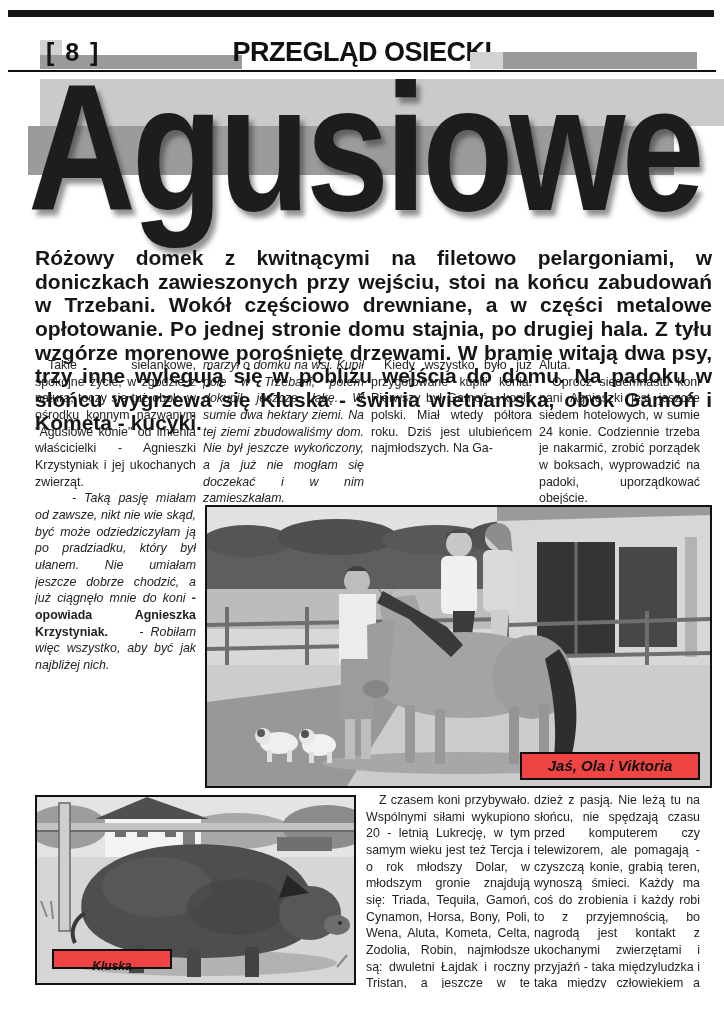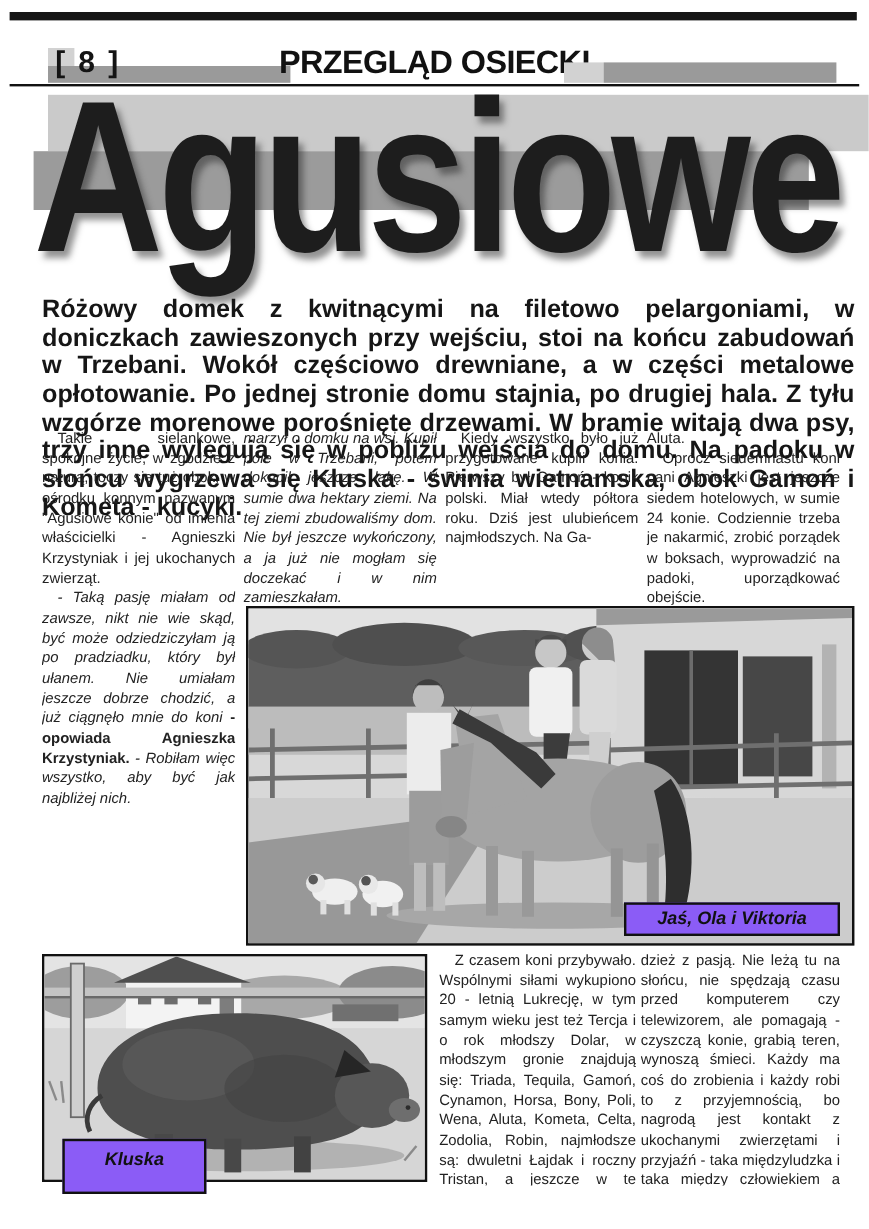--- a/index.html
+++ b/index.html
@@ -32,39 +32,39 @@
     left:35px;top:246px;width:677px;font-size:21px;line-height:1.125;
     font-weight:bold;text-align:justify;color:#161616;
   }
   
   .col{
     font-size:12.4px;line-height:1.345;text-align:justify;color:#222;
     overflow:hidden;
   }
   .col p{margin:0;text-indent:13px;}
   .col p.cont{text-indent:0;}
-  .it{font-style:italic;}
+  .it{font-style:italic;margin-left:24px;}
   .bd{font-weight:bold;font-style:normal;}
   .col1{left:35px;top:357px;width:161px;height:426px;}
   .col2{left:203px;top:357px;width:161px;height:147px;}
   .col3{left:371px;top:357px;width:161px;height:147px;}
   .col4{left:539px;top:357px;width:161px;height:147px;}
   .col5{left:366px;top:792px;width:164px;height:196px;}
   .col6{left:534px;top:792px;width:166px;height:196px;}
   
   .photo{border:2px solid #111;box-sizing:border-box;background:#d8d8d8;}
   .photo-horse{left:205px;top:505px;width:507px;height:283px;}
   .photo-pig{left:35px;top:795px;width:321px;height:190px;}
   .photo svg{display:block;width:100%;height:100%;}
   .caption{
-    background:#8b5cf6;border:2px solid #111;box-sizing:border-box;
+    background:#ef4444;border:2px solid #111;box-sizing:border-box;
     font-weight:bold;font-style:italic;text-align:center;color:#111;
   }
   .cap-horse{left:520px;top:752px;width:180px;height:28px;font-size:15px;line-height:24px;}
-  .cap-pig{left:52px;top:949px;width:120px;height:46px;font-size:15px;line-height:31px;}
+  .cap-pig{left:52px;top:949px;width:120px;height:20px;font-size:12px;line-height:31px;}
 </style>
 </head>
 <body>
 
 <div class="abs topbar"></div>
 <div class="abs hdr-sq-l"></div>
 <div class="abs hdr-bar-l"></div>
 <div class="abs pageno">[ 8 ]</div>
 <div class="abs masthead-wrap">
   <span class="masthead">PRZEGLĄD OSIECKI</span>

